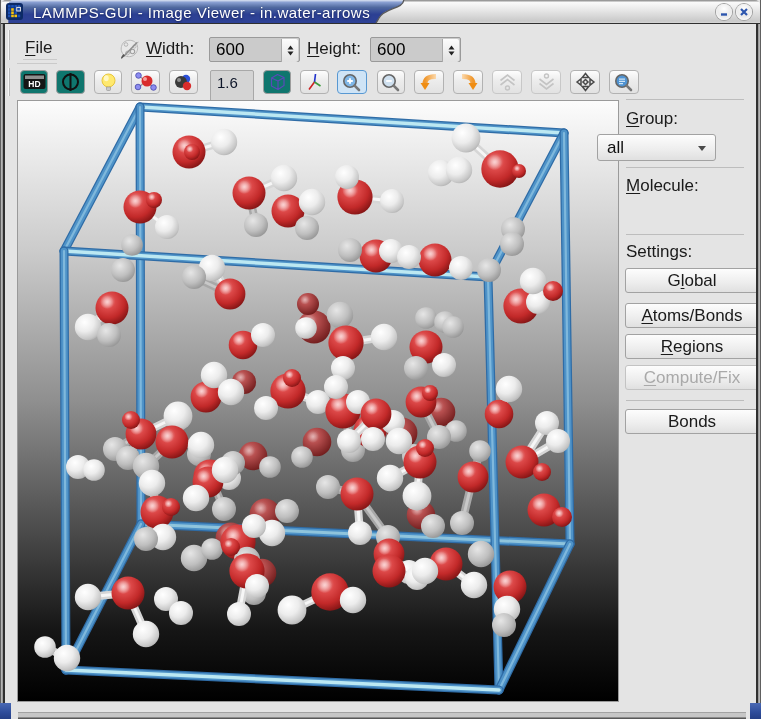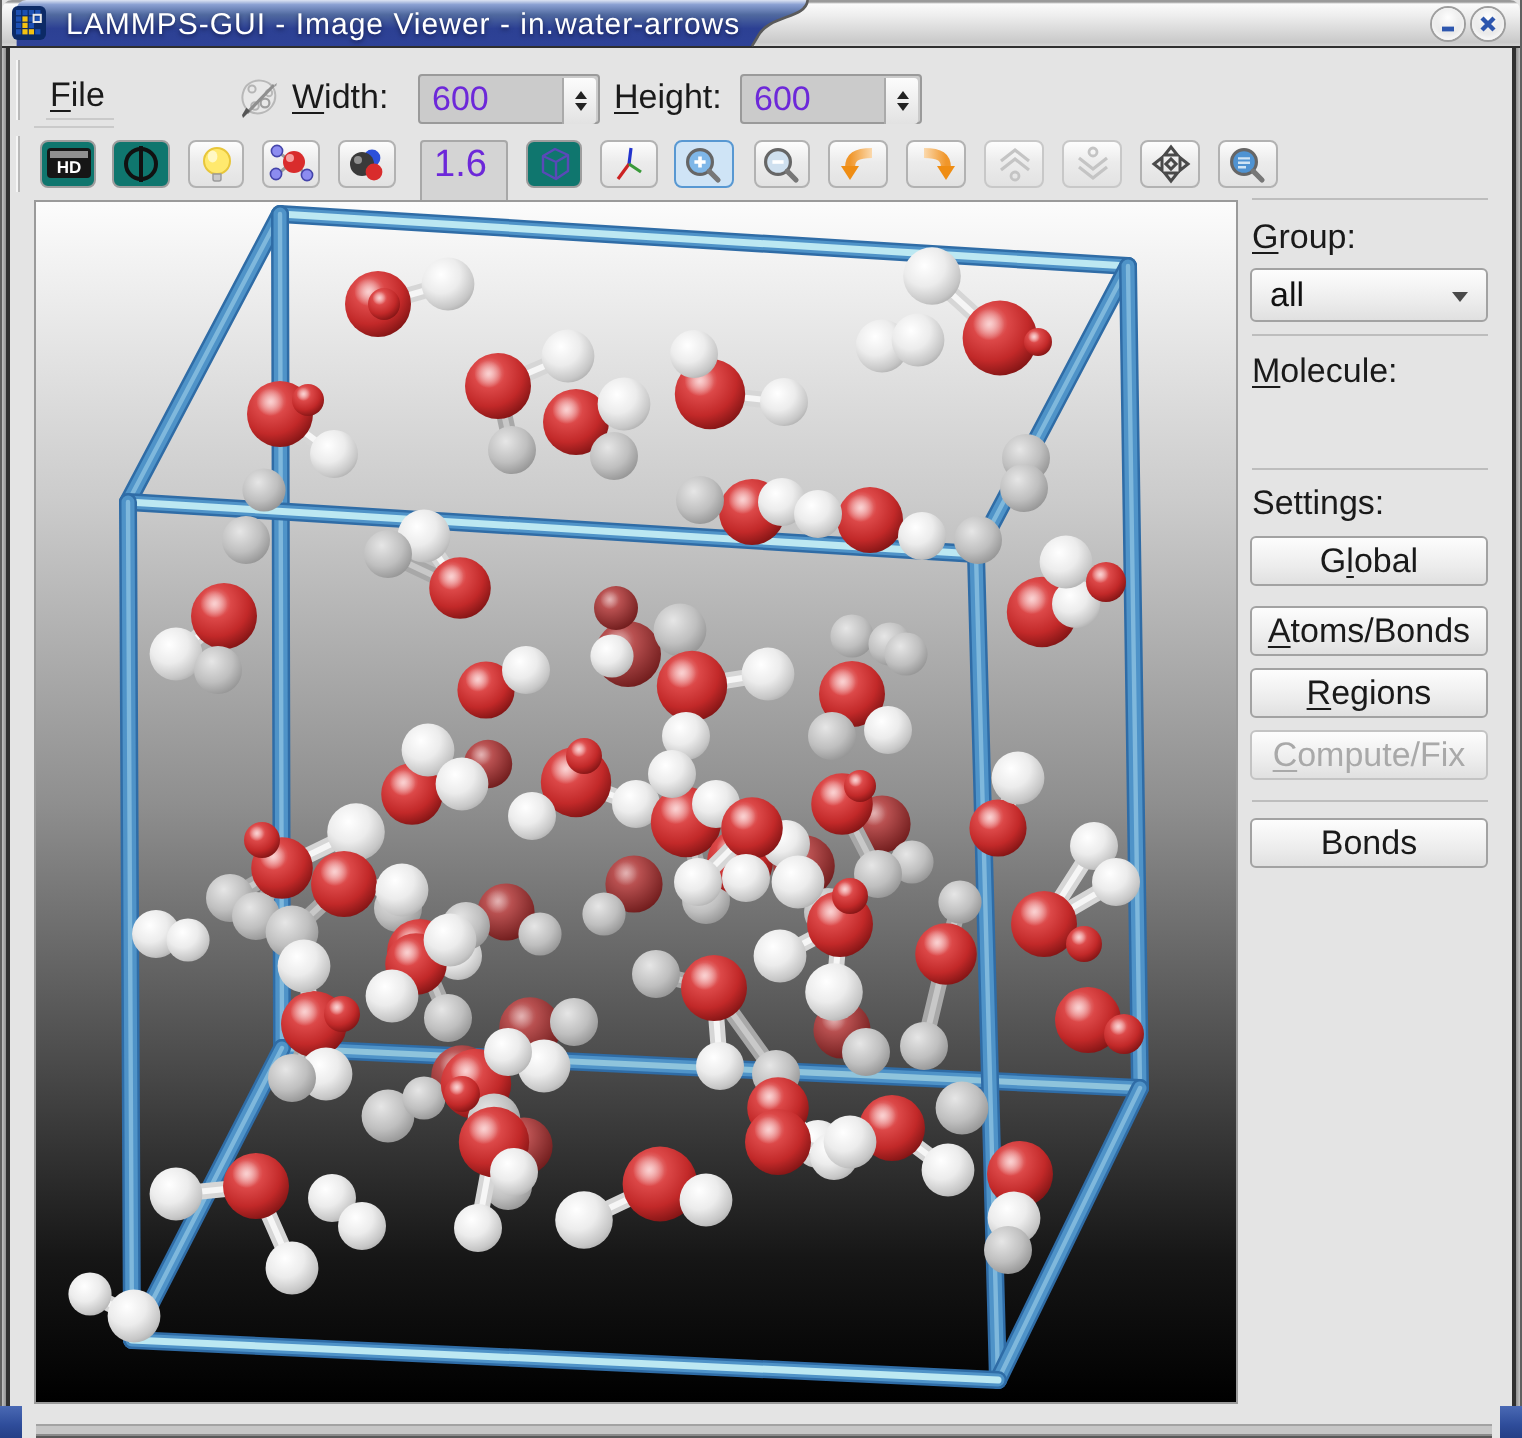--- a/index.html
+++ b/index.html
@@ -21,34 +21,34 @@
 #ttext{left:33px;top:0;height:24px;line-height:25px;font-size:15px;font-weight:normal;color:#fff;text-shadow:0 1px 2px rgba(0,0,30,.5);letter-spacing:.5px}
 .wbtn{top:4px;width:16px;height:16px;border-radius:50%;background:radial-gradient(circle at 50% 30%,#fefefe 0%,#ececec 45%,#cdcdcd 100%);box-shadow:0 0 0 1px #9e9e9e,inset 0 -2px 3px rgba(255,255,255,.9)}
 #bmin{left:716px}  #bcls{left:736px}
 
 #tb1{left:4px;top:25px;width:753px;height:39px;background:#e4e4e4}
 #tb2{left:4px;top:64px;width:753px;height:36px;background:#e4e4e4}
 .vhandle{width:2px;background:linear-gradient(90deg,#f6f6f6 0 1px,#b9b9b9 1px)}
 #file{left:25px;top:38px;font-size:17px;color:#1a1a1a}
 #file u{text-decoration-thickness:1px;text-underline-offset:2px}
 .lbl{font-size:17px;color:#1a1a1a}
-.spin{width:91px;height:25px;background:#cbcbcb;border:1px solid #9a9a9a;border-radius:2px;font-size:17px;color:#6d28d9;line-height:24px;padding-left:6px}
+.spin{width:91px;height:25px;background:#cbcbcb;border:1px solid #9a9a9a;border-radius:2px;font-size:17px;color:#000000;line-height:24px;padding-left:6px}
 .spbtn{width:17px;height:23px;background:linear-gradient(#fcfcfc,#e2e2e2);border-left:1px solid #aaa;border-radius:0 2px 2px 0;right:1px;top:1px}
 .tbtn{top:70px;width:29px;height:24px;border:1px solid #b2b2b2;border-radius:4px;background:linear-gradient(#fdfdfd,#ececec 45%,#e2e2e2)}
 .tbtn.chk{background:#0f766e;border-color:#9d9d9d}
 .tbtn.sel{background:#cfe4f6;border-color:#5898d2}
 .tbtn.dis{border-color:#c8c8c8}
 
 #img{left:17px;top:100px;width:602px;height:602px;border:1px solid #9a9a9a;background:#fff}
 
 .sep{left:626px;width:118px;height:1px;background:#bdbdbd}
 .plbl{left:626px;font-size:17px;color:#1a1a1a}
-.combo{left:625px;width:119px;height:27px;border:1px solid #a2a2a2;border-radius:3px;background:linear-gradient(#fdfdfd,#ededed 60%,#e0e0e0);font-size:17px;color:#111;line-height:26px;padding-left:9px}
+.combo{left:597px;width:119px;height:27px;border:1px solid #a2a2a2;border-radius:3px;background:linear-gradient(#fdfdfd,#ededed 60%,#e0e0e0);font-size:17px;color:#111;line-height:26px;padding-left:9px}
 .carr{position:absolute;right:9px;top:11px;width:0;height:0;border-left:4.5px solid transparent;border-right:4.5px solid transparent;border-top:5px solid #4a4a4a}
-.pbtn{left:625px;width:119px;height:25px;border:1px solid #a2a2a2;border-radius:3px;background:linear-gradient(#fdfdfd,#ededed 60%,#e0e0e0);font-size:17px;color:#1a1a1a;text-align:center;line-height:24px}
+.pbtn{left:625px;width:134px;height:25px;border:1px solid #a2a2a2;border-radius:3px;background:linear-gradient(#fdfdfd,#ededed 60%,#e0e0e0);font-size:17px;color:#1a1a1a;text-align:center;line-height:24px}
 .pbtn.dis{color:#a9a9a9;border-color:#c3c3c3}
 u{text-decoration-thickness:1px;text-underline-offset:2px}
 </style></head><body>
 <div id="win">
   <div class="abs" id="title"></div>
   <svg class="abs" id="ttab" width="416" height="25" viewBox="0 0 416 25">
       <defs>
         <linearGradient id="tabg" x1="0" y1="0" x2="0" y2="1">
           <stop offset="0" stop-color="#dde4f3"></stop>
           <stop offset="0.1" stop-color="#8aa0d2"></stop>
@@ -151,21 +151,21 @@
       </svg>
     </div>
   <div class="abs tbtn " style="left:169px;width:29px">
       <svg width="27" height="22" viewBox="0 0 27 22" style="display:block;margin:0 auto">
         <circle cx="16" cy="8" r="4.2" fill="#2c50d9"></circle>
         <circle cx="11" cy="11" r="6" fill="#3a3a3a"></circle>
         <circle cx="9" cy="9" r="2" fill="#909090"></circle>
         <circle cx="17" cy="15" r="4.2" fill="#d92c2c"></circle>
       </svg>
     </div>
-  <div class="abs" style="left:210px;top:70px;width:44px;height:40px;background:#d4d4d4;border:1px solid #a8a8a8;border-radius:2px;font-size:19px;color:#6d28d9;line-height:23px;padding-left:6px">1.6</div>
+  <div class="abs" style="left:210px;top:70px;width:44px;height:40px;background:#d4d4d4;border:1px solid #a8a8a8;border-radius:2px;font-size:15px;color:#0f172a;line-height:23px;padding-left:6px">1.6</div>
   <div class="abs tbtn chk" style="left:263px;width:28px">
       <svg width="27" height="22" viewBox="0 0 27 22" style="display:block;margin:0 auto">
         <path d="M7.5 7l6-3.5 6.5 3-6 3.5z M7.5 7v8l6.5 3.5v-8M20 6.5v8l-6 4M7.5 7l6.5 3" fill="none" stroke="#5a49b8" stroke-width="1.2" stroke-linejoin="round"></path>
       </svg>
     </div>
   <div class="abs tbtn " style="left:300px;width:29px">
       <svg width="27" height="22" viewBox="0 0 27 22" style="display:block;margin:0 auto">
         <line x1="13.5" y1="11" x2="14.5" y2="3" stroke="#2233cc" stroke-width="1.6"></line>
         <line x1="13.5" y1="11" x2="8" y2="18.5" stroke="#cc2222" stroke-width="1.6"></line>
         <line x1="13.5" y1="11" x2="19.5" y2="15" stroke="#3a9a3a" stroke-width="1.6"></line>

